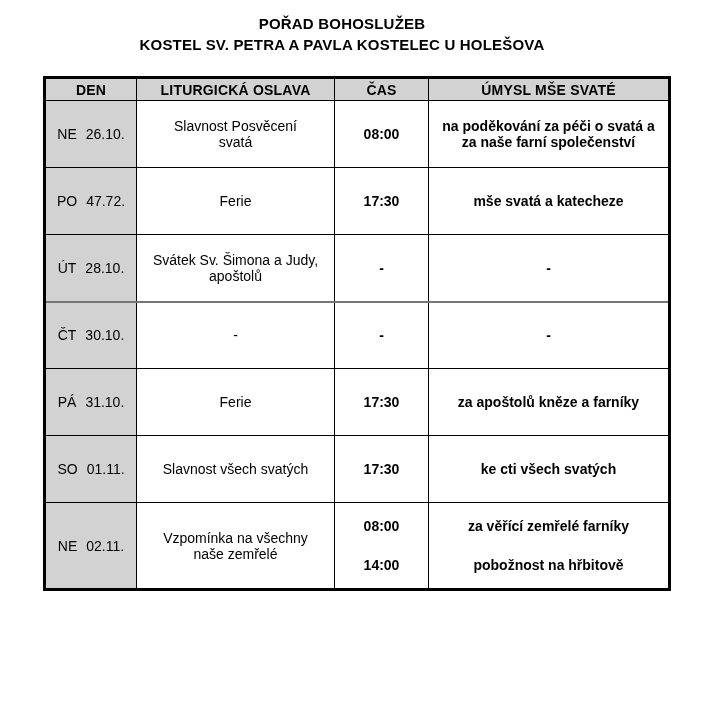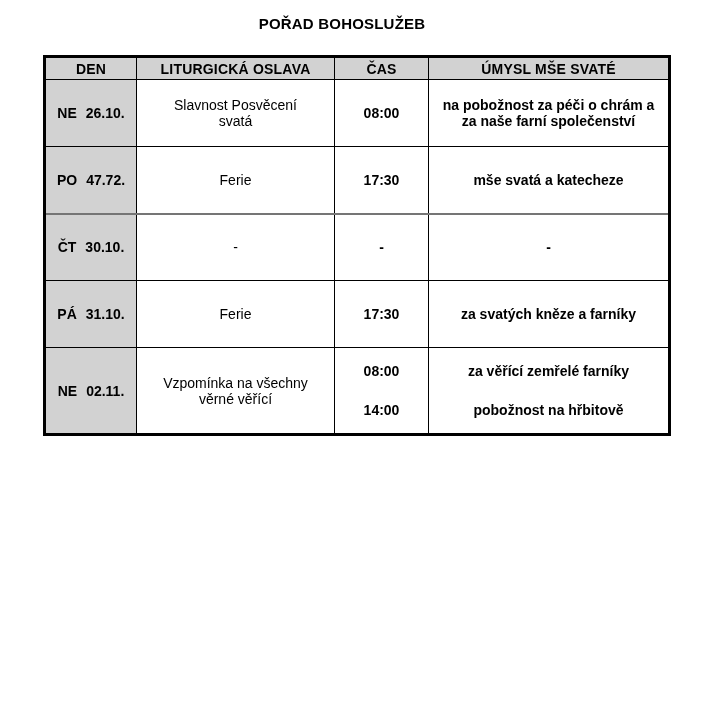--- a/index.html
+++ b/index.html
@@ -54,21 +54,21 @@
     font-weight: bold;
     height: 23px;
     padding: 2px 2px;
     letter-spacing: 0.2px;
   }
   tbody td { height: 67px; padding: 3px 5px; line-height: 16px; }
   tbody tr.tall td { height: 87px; }
 
   td.day-cell {
     background: #d2d2d2;
-    font-weight: bold;
+    font-weight: normal;
     white-space: nowrap;
     text-align: center;
   }
   td.day-cell .day-inner {
     display: inline-flex;
     gap: 9px;
     align-items: baseline;
   }
 
   
@@ -84,20 +84,21 @@
   }
   tr.tall .stack { gap: 23px; }
 </style>
 </head>
 <body>
 
 <div class="page">
 
   <div class="title-block">
     <div class="title-main">POŘAD BOHOSLUŽEB</div>
+    <div class="title-main">KOSTEL SV. PETRA A PAVLA KOSTELEC U HOLEŠOVA</div>
   </div>
 
   <table class="schedule">
     <colgroup>
       <col class="c-den">
         <col class="c-osl">
         <col class="c-cas">
         <col class="c-umysl">
     </colgroup>
     <thead>
@@ -119,21 +120,21 @@
             <div>svatá</div>
           </td>
           <td>
             <div class="stack">
               <div>08:00</div>
             </div>
           </td>
           <td>
             <div class="stack">
               <div>
-                <div>na pobožnost za péči o chrám a</div>
+                <div>na poděkování za péči o svatá a</div>
                 <div>za naše farní společenství</div>
               </div>
             </div>
           </td>
         </tr>
         <tr>
           <td class="day-cell"><span class="day-inner">
               <span>PO</span>
               <span>47.72.</span>
             </span></td>
@@ -146,20 +147,42 @@
             </div>
           </td>
           <td>
             <div class="stack">
               <div>
                 <div>mše svatá a katecheze</div>
               </div>
             </div>
           </td>
         </tr>
+        <tr>
+          <td class="day-cell"><span class="day-inner">
+              <span>ÚT</span>
+              <span>28.10.</span>
+            </span></td>
+          <td>
+            <div>Svátek Sv. Šimona a Judy,</div>
+            <div>apoštolů</div>
+          </td>
+          <td>
+            <div class="stack">
+              <div>-</div>
+            </div>
+          </td>
+          <td>
+            <div class="stack">
+              <div>
+                <div>-</div>
+              </div>
+            </div>
+          </td>
+        </tr>
         <tr class="page-break">
           <td class="day-cell"><span class="day-inner">
               <span>ČT</span>
               <span>30.10.</span>
             </span></td>
           <td>
             <div>-</div>
           </td>
           <td>
             <div class="stack">
@@ -183,33 +206,54 @@
             <div>Ferie</div>
           </td>
           <td>
             <div class="stack">
               <div>17:30</div>
             </div>
           </td>
           <td>
             <div class="stack">
               <div>
-                <div>za svatých kněze a farníky</div>
+                <div>za apoštolů kněze a farníky</div>
+              </div>
+            </div>
+          </td>
+        </tr>
+        <tr>
+          <td class="day-cell"><span class="day-inner">
+              <span>SO</span>
+              <span>01.11.</span>
+            </span></td>
+          <td>
+            <div>Slavnost všech svatých</div>
+          </td>
+          <td>
+            <div class="stack">
+              <div>17:30</div>
+            </div>
+          </td>
+          <td>
+            <div class="stack">
+              <div>
+                <div>ke cti všech svatých</div>
               </div>
             </div>
           </td>
         </tr>
         <tr class="tall">
           <td class="day-cell"><span class="day-inner">
               <span>NE</span>
               <span>02.11.</span>
             </span></td>
           <td>
             <div>Vzpomínka na všechny</div>
-            <div>věrné věřící</div>
+            <div>naše zemřelé</div>
           </td>
           <td>
             <div class="stack">
               <div>08:00</div>
               <div>14:00</div>
             </div>
           </td>
           <td>
             <div class="stack">
               <div>

